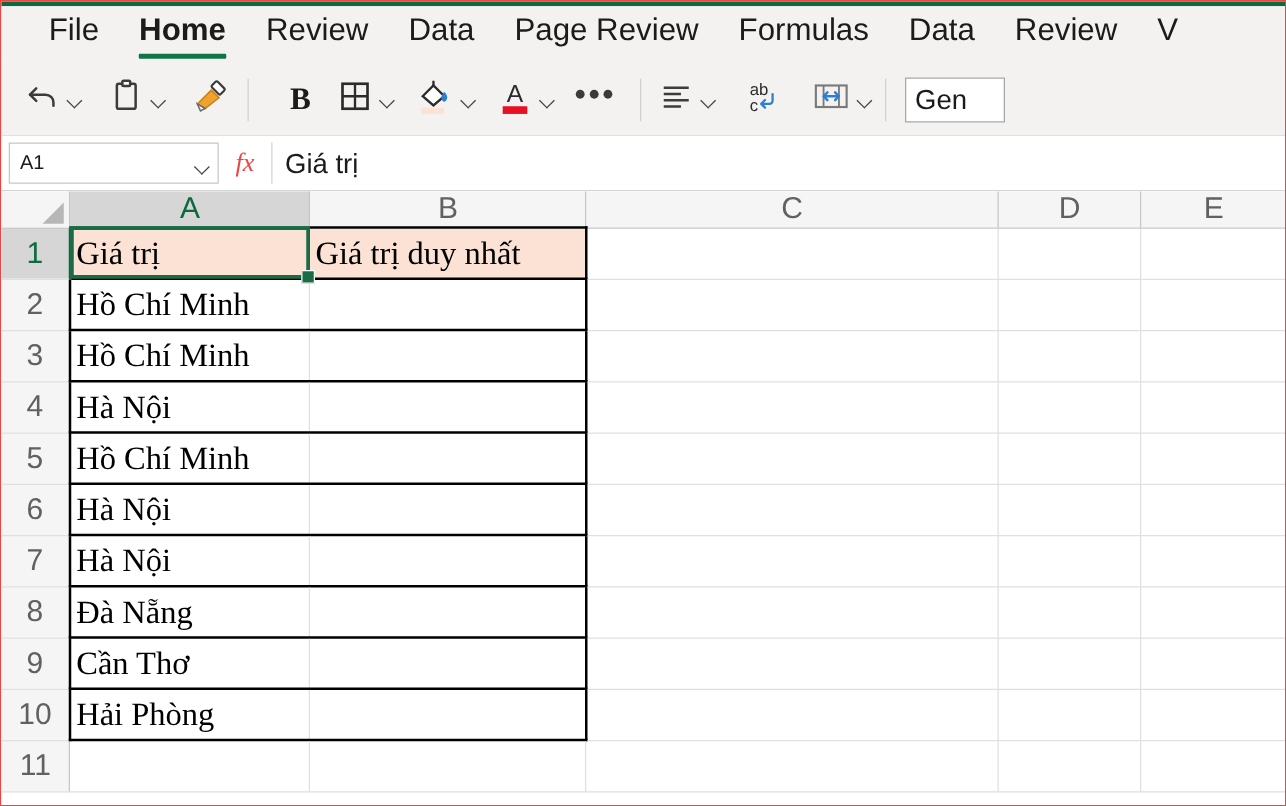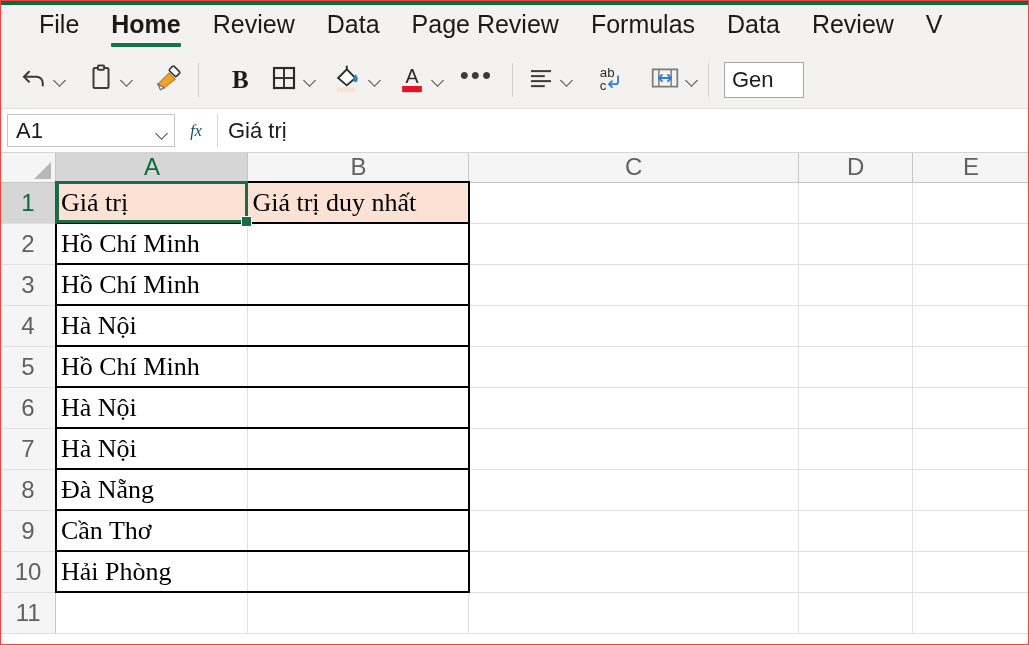--- a/index.html
+++ b/index.html
@@ -152,34 +152,34 @@
     background: #ffffff;
     border-bottom: 1px solid #d4d4d4;
     display: flex; align-items: center;
     padding: 0 6px;
   }
   .name-box {
     width: 168px; height: 33px;
     border: 1px solid #c8c6c4;
     background: #fff;
     display: flex; align-items: center;
-    font-size: 22px; color: #1b1b1b;
+    font-size: 16px; color: #1b1b1b;
     padding-left: 8px;
     position: relative;
   }
   .name-box .nb-caret {
     position: absolute; right: 4px; top: 10px;
   }
   .fx-btn {
     width: 42px; height: 33px;
     display: flex; align-items: center; justify-content: center;
     font-family: "Liberation Serif", serif;
     font-style: italic;
-    font-size: 16px;
-    color: #0c4a6e;
+    font-size: 21px;
+    color: #ef4444;
     cursor: pointer;
   }
   .formula-input {
     flex: 1; height: 33px;
     border-left: 1px solid #d4d4d4;
     display: flex; align-items: center;
     font-size: 22px; color: #1b1b1b;
     padding-left: 10px;
   }
 

